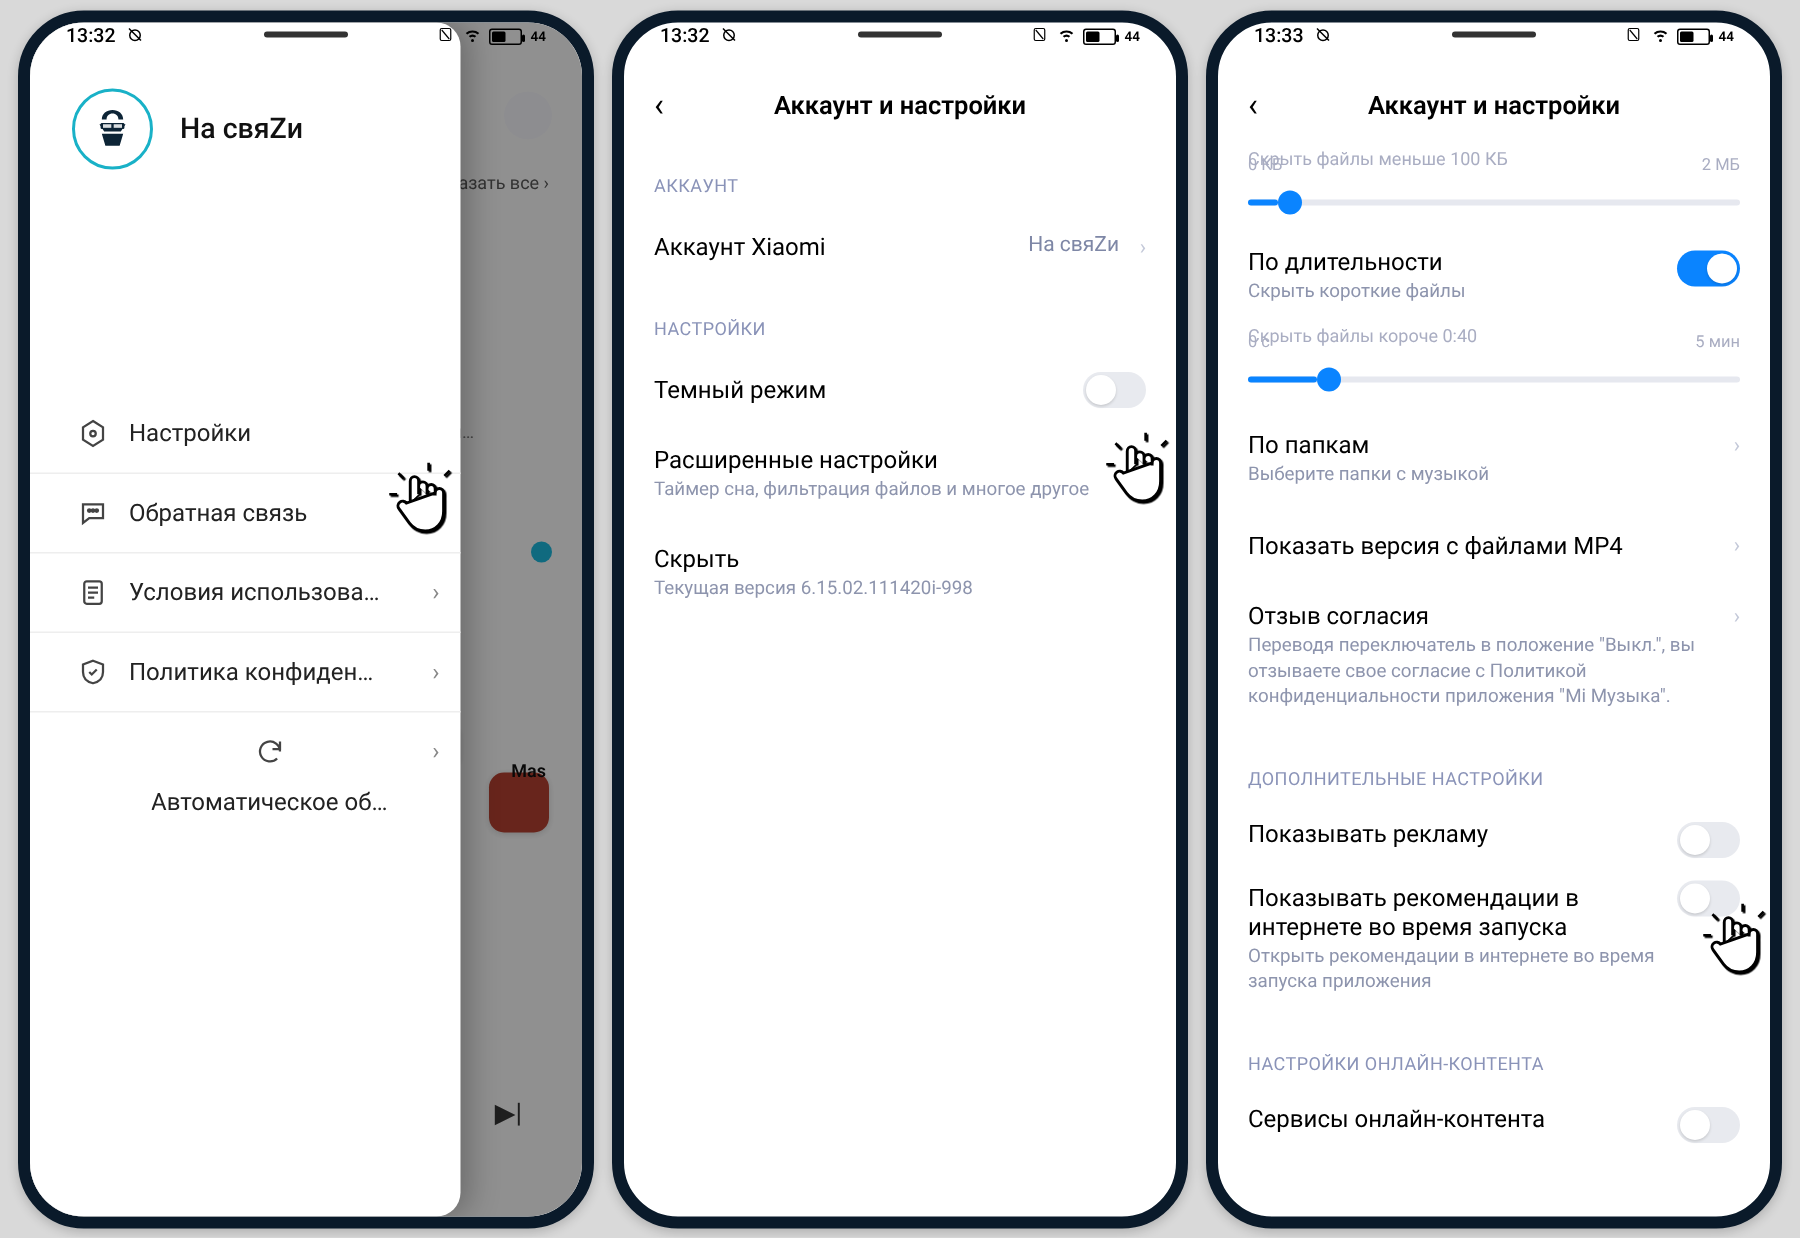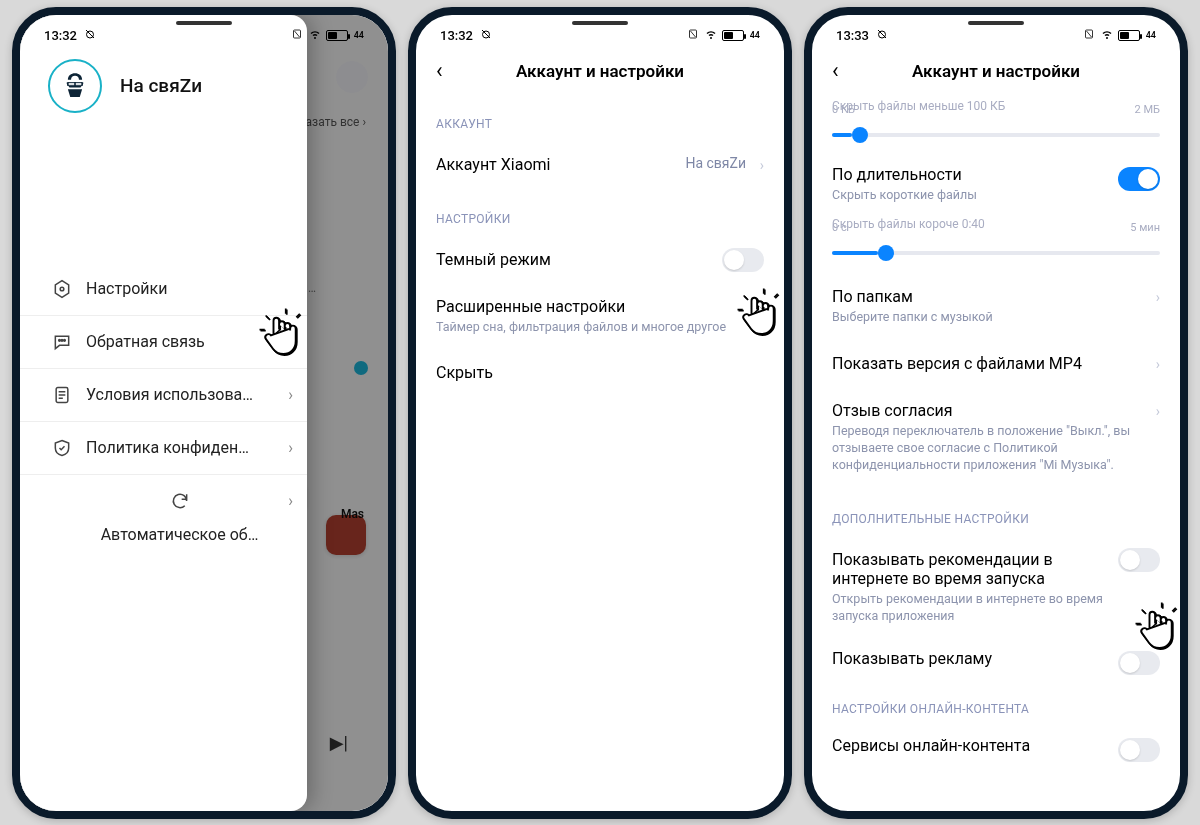--- a/index.html
+++ b/index.html
@@ -17,21 +17,21 @@
     position: relative;
     overflow: hidden;
     box-shadow: 0 2px 8px rgba(0,0,0,.2);
   }
   .phone::before { 
     content:"";
     position:absolute; top:6px; left:50%; transform:translateX(-50%);
     width:56px; height:4px; background:#333; border-radius:4px; z-index:40;
   }
   .status-bar {
-    height: 28px; display:flex; justify-content:space-between; align-items:flex-end;
+    height: 28px; display:flex; justify-content:space-between; align-items:flex-start;
     padding: 2px 24px 0; font-size:13px; font-weight:500; color:#000;
     position:relative; z-index:30;gap:36px;
   }
   .status-left { display:flex; align-items:center; gap:6px; }
   .status-right { display:flex; align-items:center; gap:4px; }
   .battery { border:1px solid #000; width:22px; height:11px; border-radius:2px; position:relative; display:flex; align-items:center; }
   .battery::after { content:""; position:absolute; right:-3px; top:3px; width:2px; height:5px; background:#000; border-radius:1px; }
   .battery-fill { height:7px; margin-left:1px; background:#000; border-radius:1px; }
   .batt-num { font-size:9px; font-weight:600; margin-left:2px; }
   .ico { width:14px; height:12px; }
@@ -313,20 +313,21 @@
       <span class="toggle"></span>
     </div>
 
     <div class="row">
       <span class="rtitle">Расширенные настройки</span>
       <span class="rsub">Таймер сна, фильтрация файлов и многое другое</span>
     </div>
 
     <div class="row">
       <span class="rtitle">Скрыть</span>
+      <span class="rsub">Текущая версия 6.15.02.111420i-998</span>
     </div>
   </div>
 
   <div class="cursor" style="top:270px; right:-6px;">
     <svg viewBox="0 0 64 64">
         <g fill="#fff" stroke="#000" stroke-width="2.2">
           <path d="M20 34V18c0-2 1.4-3.4 3.2-3.4s3.2 1.4 3.2 3.4v10m0-6c0-2 1.4-3.4 3.2-3.4s3.2 1.4 3.2 3.4v6m0-4c0-2 1.4-3.4 3.2-3.4S39 22 39 24v5m0-2c0-2 1.4-3.4 3.2-3.4s3.2 1.4 3.2 3.4v14c0 9-6 15-14 15-5 0-9-2-12-6l-8-11c-1.2-1.6-.9-3.8.7-5 1.6-1.2 3.8-.9 5 .7z"></path>
         </g>
         <g stroke="#000" stroke-width="2" fill="none">
           <path d="M11 12l4 4M34 4v6M50 10l-4 4M10 28H4"></path>
@@ -408,28 +409,28 @@
 
 
     <div class="row">
       <span class="rtitle">Отзыв согласия</span>
       <span class="rsub" style="max-width:300px;">Переводя переключатель в положение "Выкл.", вы отзываете свое согласие с Политикой конфиденциальности приложения "Mi Музыка".</span>
       <span class="rchev">›</span>
     </div>
 
     <div class="section-label">ДОПОЛНИТЕЛЬНЫЕ НАСТРОЙКИ</div>
 
+    <div class="row compact">
+      <span class="rtitle">Показывать рекламу</span>
+      <span class="toggle"></span>
+    </div>
+
     <div class="row">
       <span class="rtitle" style="max-width:260px;">Показывать рекомендации в интернете во время запуска</span>
       <span class="rsub" style="max-width:280px;">Открыть рекомендации в интернете во время запуска приложения</span>
-      <span class="toggle"></span>
-    </div>
-
-    <div class="row compact">
-      <span class="rtitle">Показывать рекламу</span>
       <span class="toggle"></span>
     </div>
 
     <div class="section-label">НАСТРОЙКИ ОНЛАЙН-КОНТЕНТА</div>
 
     <div class="row compact">
       <span class="rtitle">Сервисы онлайн-контента</span>
       <span class="toggle"></span>
     </div>
   </div>

